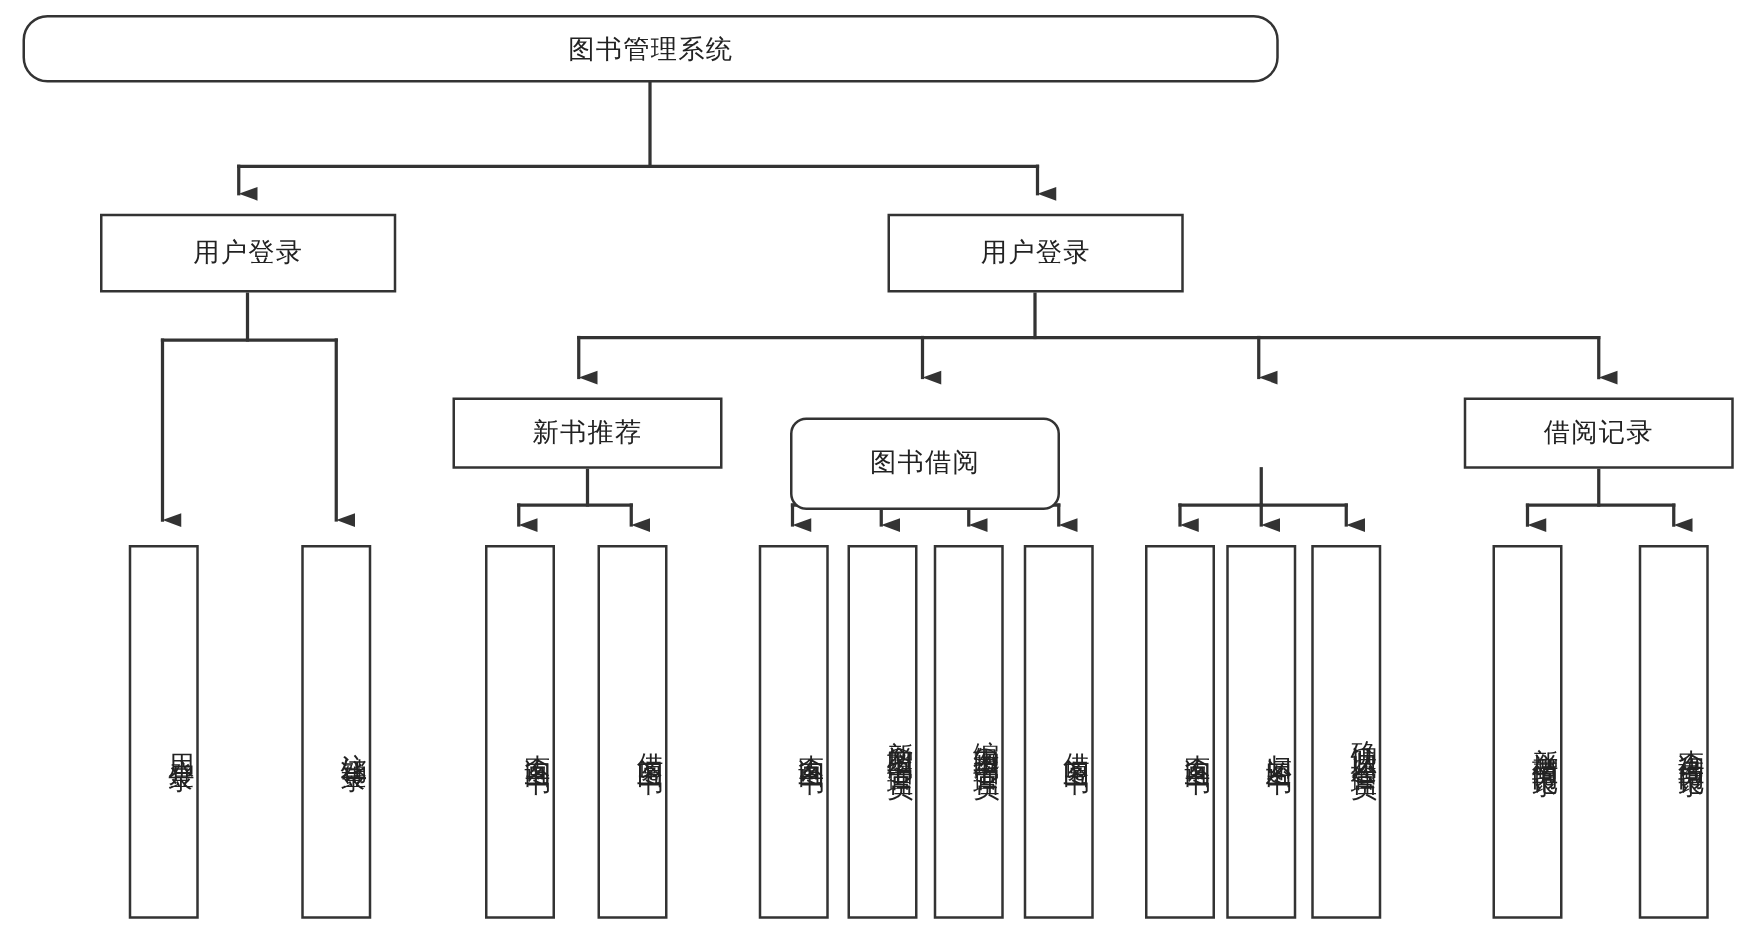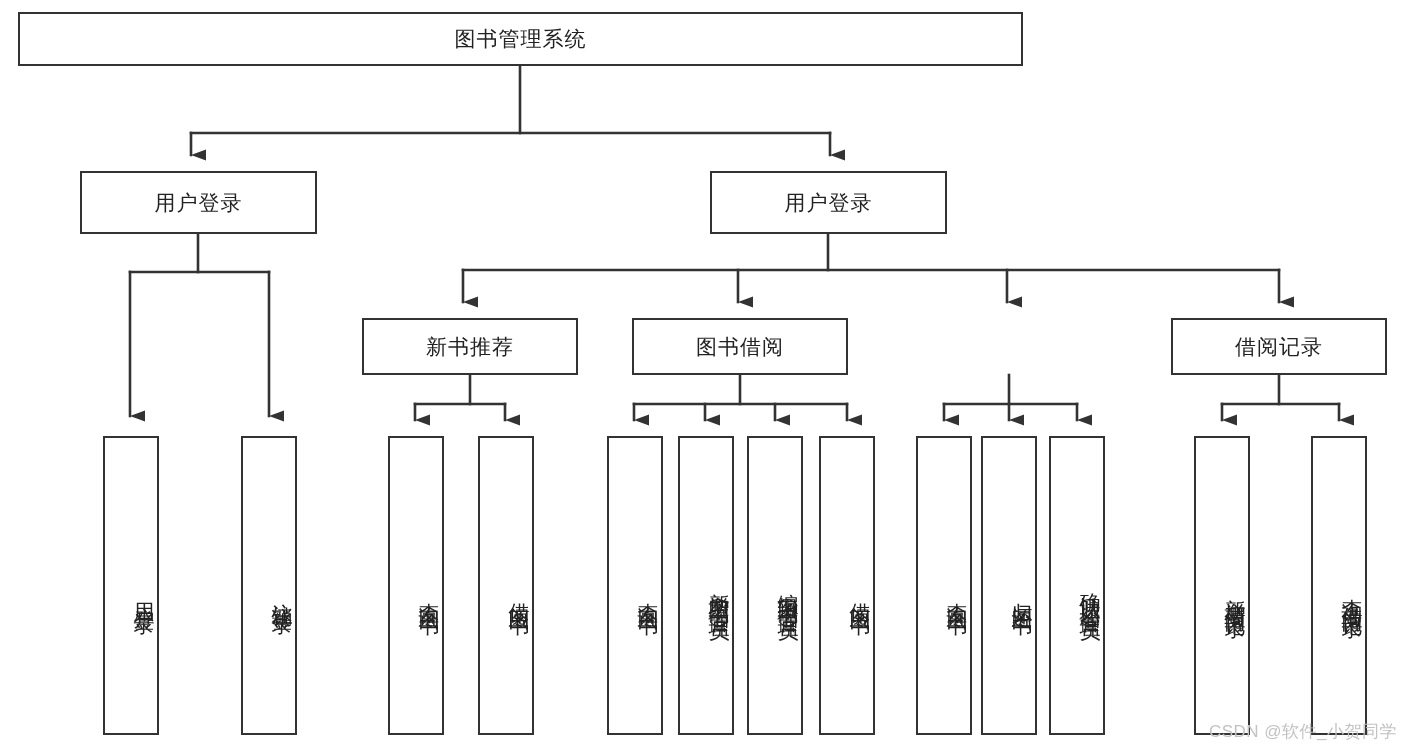--- a/index.html
+++ b/index.html
@@ -32,20 +32,21 @@
     color:#222222;
   }
   .node.h{
     font-size:21px;
     letter-spacing:1px;
     line-height:1.2;
   }
   .node.root{
     font-size:21px;
     letter-spacing:1px;
+    border-radius:20px;
   }
   .node.leaf{
     writing-mode:vertical-rl;
     text-orientation:upright;
     align-items:flex-start;
     justify-content:center;
     font-size:21px;
     letter-spacing:4px;
     line-height:1.2;
     padding-top:16px;
@@ -130,21 +131,21 @@
   <div class="node h" style="left:80px; top:171px; width:237px; height:63px;">
     <span>用户登录</span>
   </div>
   <div class="node h" style="left:710px; top:171px; width:237px; height:63px;">
     <span>用户登录</span>
   </div>
 
   <div class="node h" style="left:362px; top:318px; width:216px; height:57px;text-align:center;">
     <span>新书推荐</span>
   </div>
-  <div class="node h" style="left:632px; top:318px; width:216px; height:57px;">
+  <div class="node h" style="left:632px; top:334px; width:216px; height:74px;border-radius:13px;">
     <span>图书借阅</span>
   </div>
   <div class="node h" style="left:1171px; top:318px; width:216px; height:57px;">
     <span>借阅记录</span>
   </div>
 
   <div class="node leaf" style="left:103px; top:436px; width:56px; height:299px;">
     <span class="ltxt">用户登录</span>
   </div>
   <div class="node leaf" style="left:241px; top:436px; width:56px; height:299px;">
@@ -181,15 +182,14 @@
     <span class="ltxt">确认归还（管理员）</span>
   </div>
 
   <div class="node leaf" style="left:1194px; top:436px; width:56px; height:299px;">
     <span class="ltxt">新增借阅记录</span>
   </div>
   <div class="node leaf" style="left:1311px; top:436px; width:56px; height:299px;">
     <span class="ltxt">查询借阅记录</span>
   </div>
 
-  <div class="watermark">CSDN @软件_小贺同学</div>
 
 </div>
 
 </body></html>

